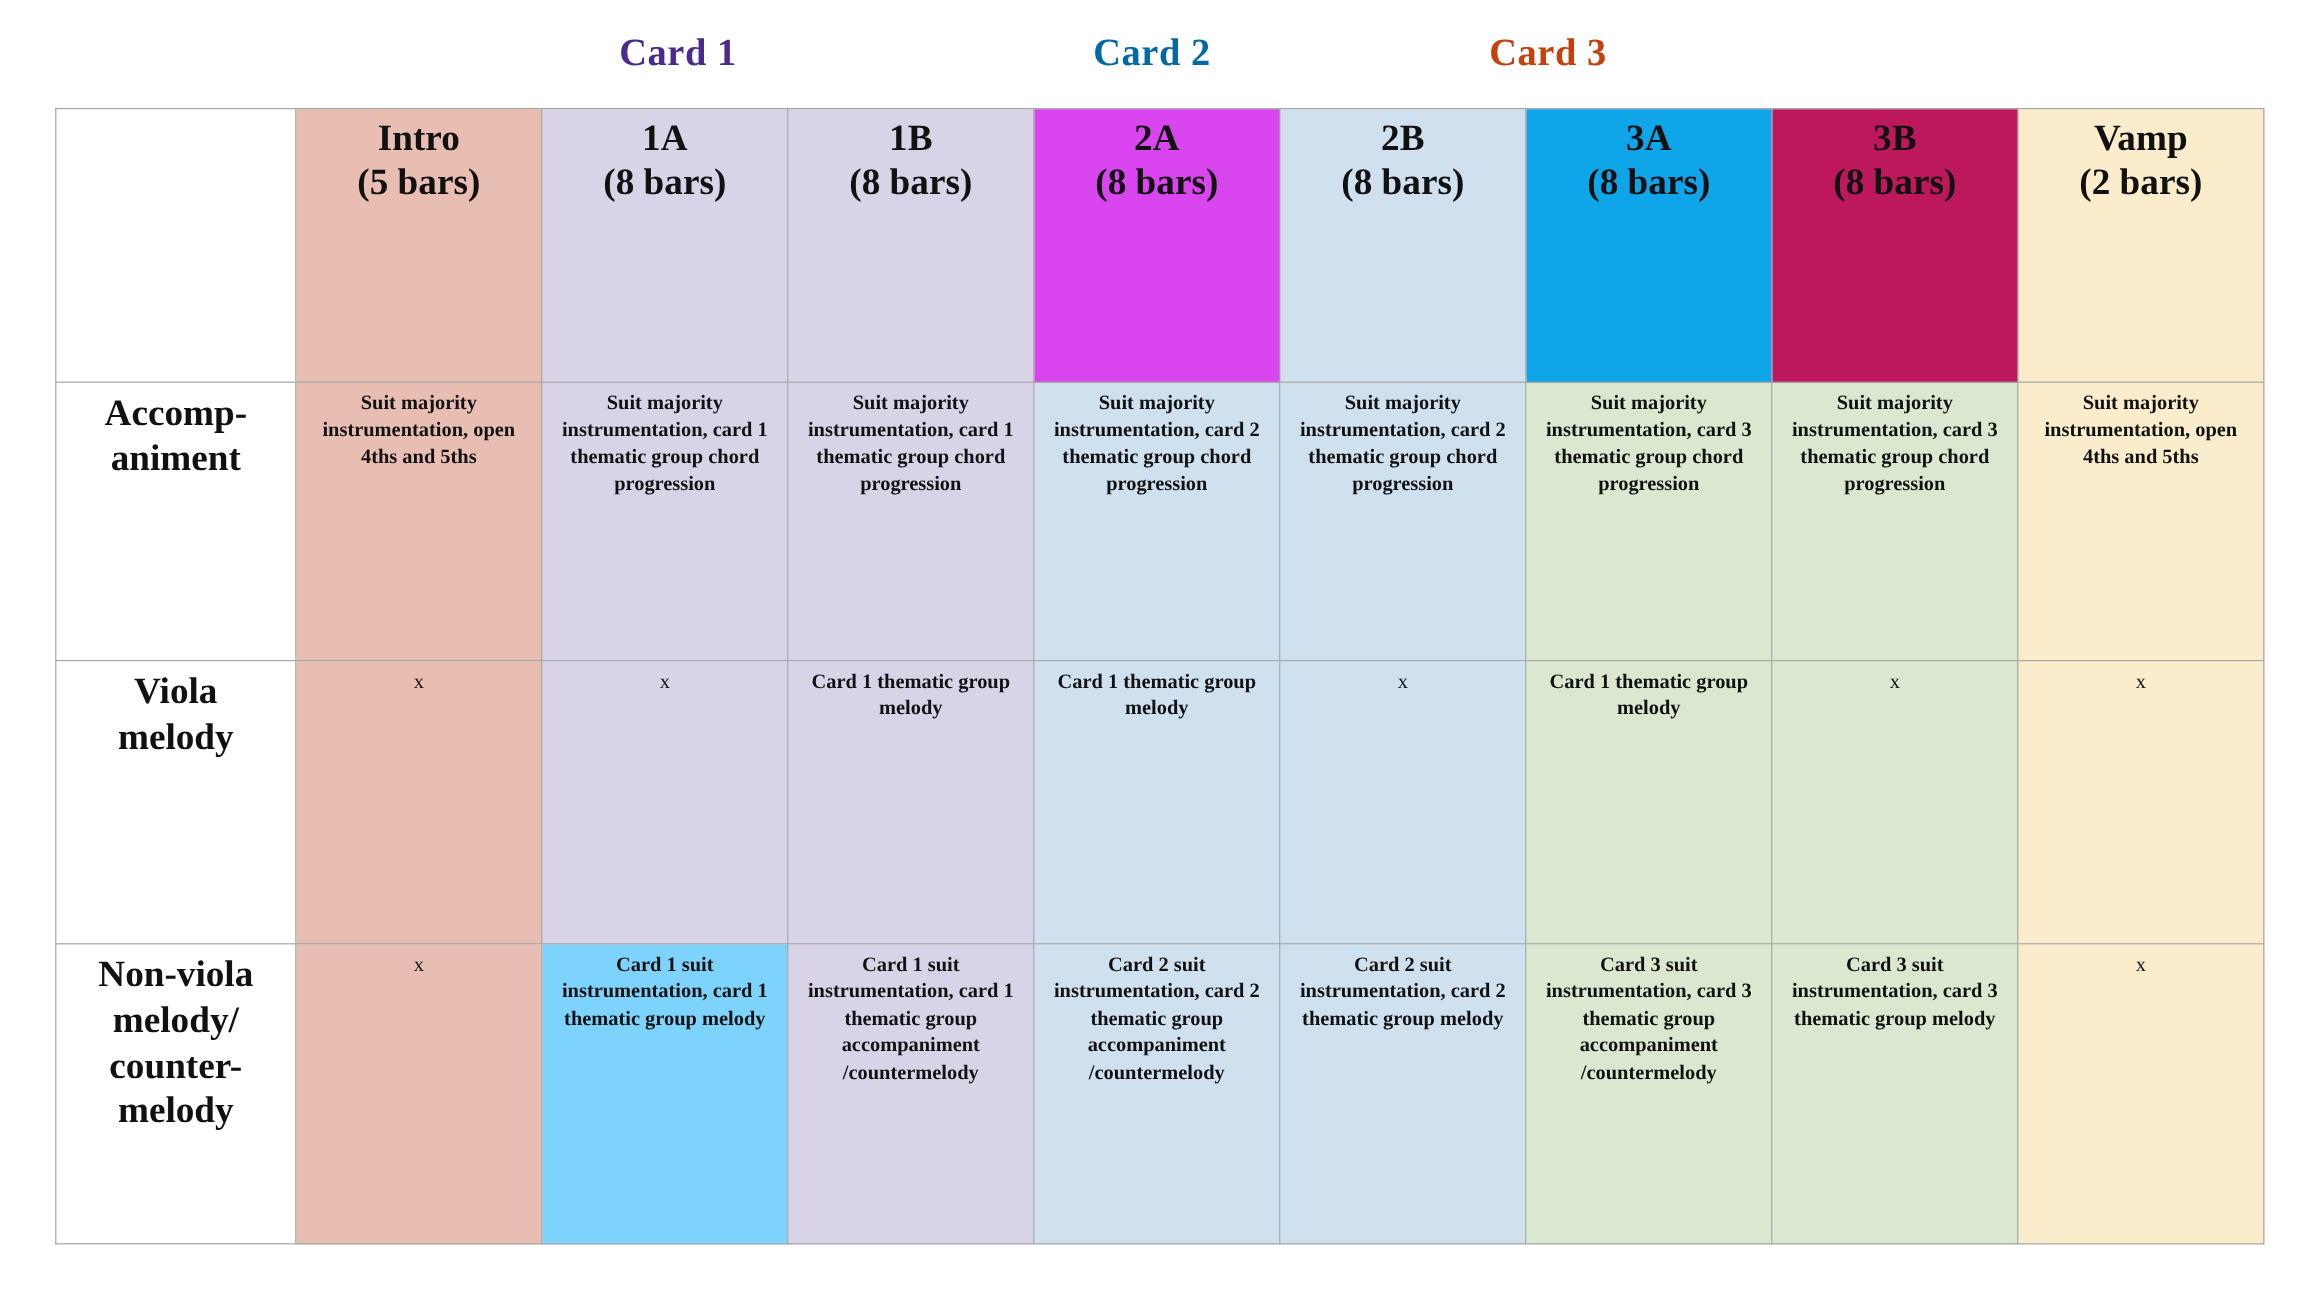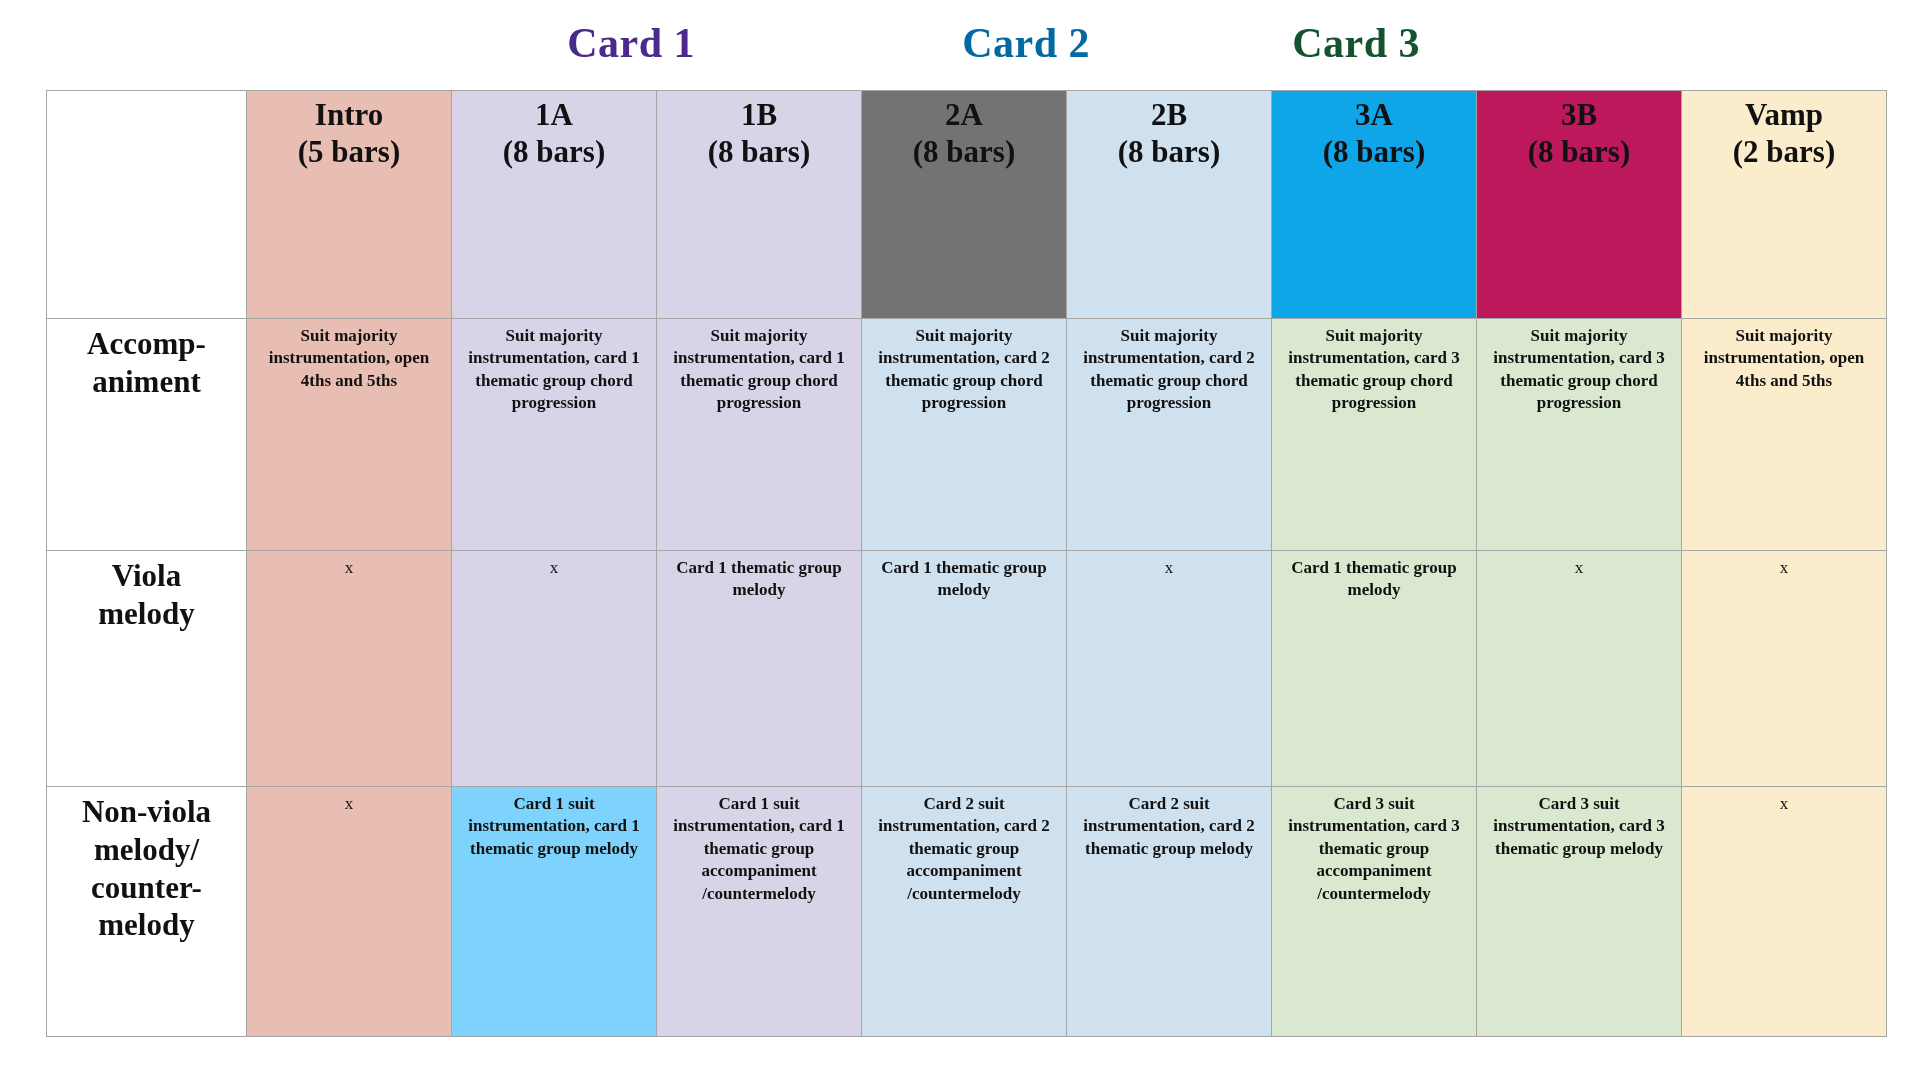--- a/index.html
+++ b/index.html
@@ -24,25 +24,25 @@
     position: absolute;
     top: 12px;
     left: 40px;
     width: 1870px;
     height: 70px;
   }
 
   .card-label {
     position: absolute;
     top: 0;
-    font-size: 42px;
+    font-size: 32px;
     font-weight: bold;
     letter-spacing: 0.5px;
     white-space: nowrap;
-    text-align: right;
+    text-align: center;
     line-height: 62px;
   }
 
   #card-label-0 { left: 395px; width: 260px; }
   #card-label-1 { left: 790px; width: 260px; }
   #card-label-2 { left: 1120px; width: 260px; }
 
   
   .structure-table {
     position: absolute;
@@ -119,21 +119,21 @@
   .r-nonviola .row-label { height: 250px; }
 </style>
 </head>
 <body>
 
 <div class="page">
 
   <div class="card-labels">
     <div class="card-label" id="card-label-0" style="color: rgb(75, 42, 140);">Card 1</div>
     <div class="card-label" id="card-label-1" style="color: #0369a1;">Card 2</div>
-    <div class="card-label" id="card-label-2" style="color: #14532d;">Card 3</div>
+    <div class="card-label" id="card-label-2" style="color: #c2410c;">Card 3</div>
   </div>
 
   <table class="structure-table">
     <colgroup>
       <col class="c-row-label">
       <col class="c-section">
         <col class="c-section">
         <col class="c-section">
         <col class="c-section">
       <col class="c-section">
@@ -149,21 +149,21 @@
             <span class="hdr-bars">(5 bars)</span>
           </th>
           <th class="hdr-cell" style="background: rgb(217, 211, 232);">
             <span class="hdr-name">1A</span>
             <span class="hdr-bars">(8 bars)</span>
           </th>
           <th class="hdr-cell" style="background: rgb(217, 211, 232);">
             <span class="hdr-name">1B</span>
             <span class="hdr-bars">(8 bars)</span>
           </th>
-          <th class="hdr-cell" style="background: #737373;">
+          <th class="hdr-cell" style="background: #d946ef;">
             <span class="hdr-name">2A</span>
             <span class="hdr-bars">(8 bars)</span>
           </th>
           <th class="hdr-cell" style="background: rgb(207, 224, 239);">
             <span class="hdr-name">2B</span>
             <span class="hdr-bars">(8 bars)</span>
           </th>
           <th class="hdr-cell" style="background: #0ea5e9;">
             <span class="hdr-name">3A</span>
             <span class="hdr-bars">(8 bars)</span>

